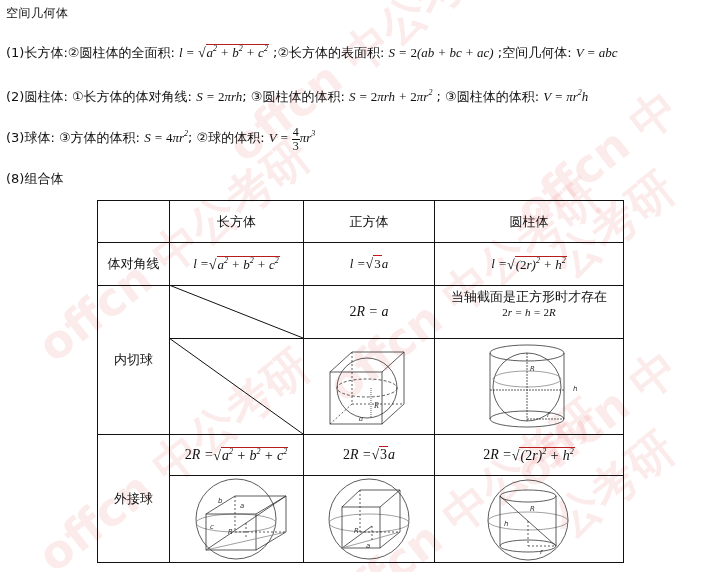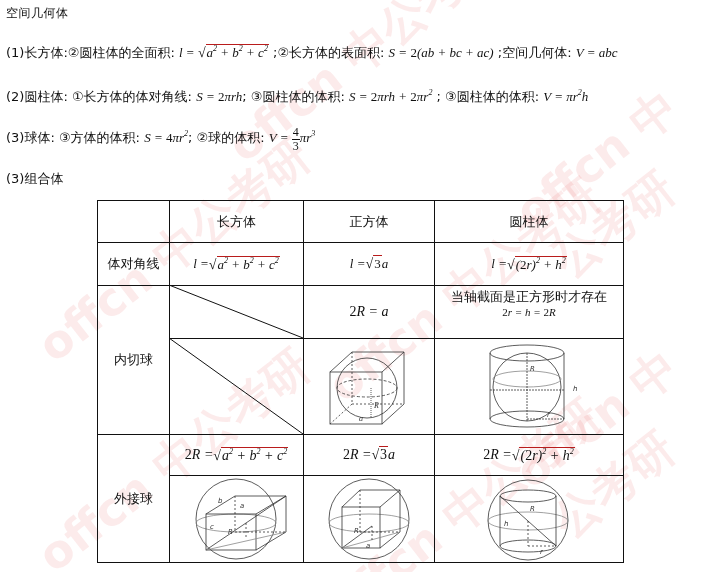--- a/index.html
+++ b/index.html
@@ -59,21 +59,21 @@
   <span>(3)球体:</span>
   <span>③方体的体积:</span>
   <span class="math">S = <span class="up">4</span>πr<sup>2</sup></span>;
   <span>②球的体积:</span>
   <span class="math">V = <span class="frac">
         <span class="num">4</span>
         <span>3</span>
       </span>πr<sup>3</sup></span>
 </div>
 
-<div class="abs line" style="top:170px;">(3)组合体</div>
+<div class="abs line" style="top:170px;">(8)组合体</div>
 
 <div class="tbl">
 
   <div class="hl" style="left:97px;top:200px;width:527px;"></div>
   <div class="hl" style="left:97px;top:242px;width:527px;"></div>
   <div class="hl" style="left:97px;top:285px;width:527px;"></div>
   <div class="hl" style="left:169px;top:338px;width:455px;"></div>
   <div class="hl" style="left:97px;top:434px;width:527px;"></div>
   <div class="hl" style="left:169px;top:475px;width:455px;"></div>
   <div class="hl" style="left:97px;top:562px;width:527px;"></div>

